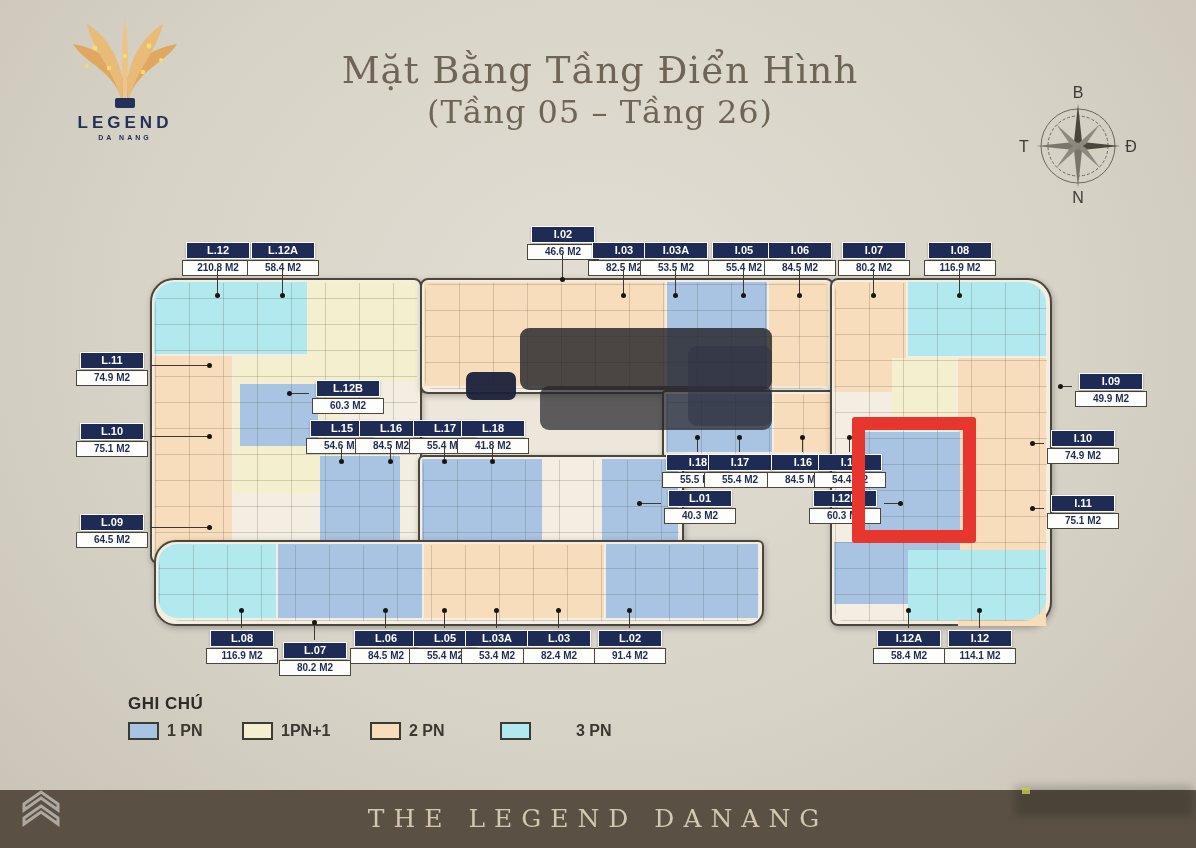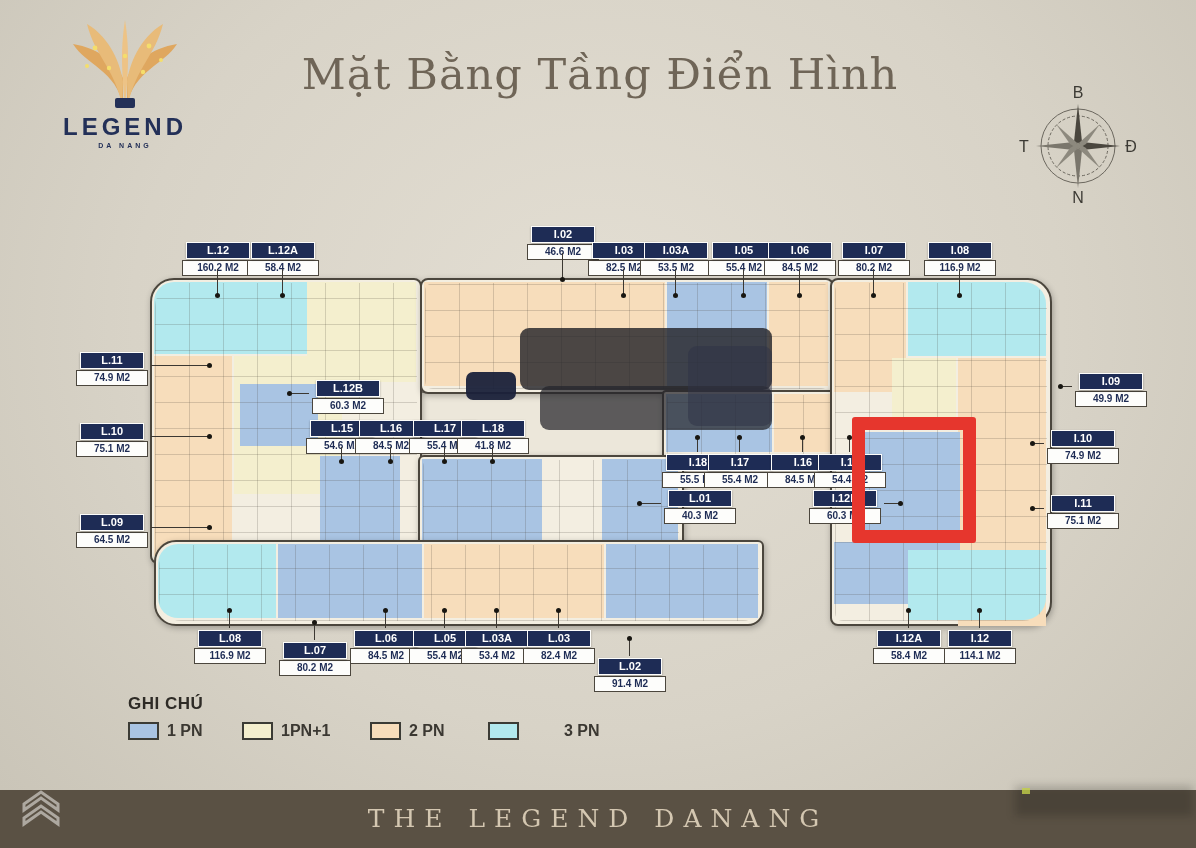--- a/index.html
+++ b/index.html
@@ -4,25 +4,25 @@
 <style>
   html,body{margin:0;padding:0;}
   body{
     width:1196px;height:848px;position:relative;overflow:hidden;
     font-family:"Liberation Sans", sans-serif;
     background:radial-gradient(ellipse at 50% 38%, #e3ded3 0%, #d8d3c7 55%, #c8c3b6 100%);
   }
   .abs{position:absolute;}
   
   .title{left:250px;top:50px;width:700px;text-align:center;color:#6f6557;font-family:"DejaVu Serif", serif;}
-  .title .l1{font-size:43px;letter-spacing:1px;line-height:1.15;}
+  .title .l1{font-size:37px;letter-spacing:1px;line-height:1.15;}
   .title .l2{font-size:32px;letter-spacing:1px;}
   
   .logo{left:55px;top:16px;width:140px;text-align:center;}
-  .logo .brand{display:block;color:#233058;font-weight:bold;font-size:24px;letter-spacing:4px;margin-top:-2px;}
+  .logo .brand{display:block;color:#233058;font-weight:bold;font-size:17px;letter-spacing:4px;margin-top:-2px;}
   .logo .sub{display:block;color:#233058;font-weight:bold;font-size:7px;letter-spacing:3px;margin-top:1px;}
   
   .compass{left:1016px;top:82px;width:124px;height:124px;}
   
   .block{position:absolute;background:#f3eee1;border:2px solid #4b463d;box-shadow:1px 2px 6px rgba(0,0,0,.28);}
   .block::after{content:"";position:absolute;inset:3px;border-radius:inherit;pointer-events:none;
     background-image:
       repeating-linear-gradient(0deg, rgba(72,66,56,.20) 0 1px, transparent 1px 26px),
       repeating-linear-gradient(90deg, rgba(72,66,56,.20) 0 1px, transparent 1px 34px);}
   .ur{position:absolute;}
@@ -85,20 +85,21 @@
       <circle cx="22" cy="50" r="2"></circle>
     </g>
     <rect x="50" y="82" width="20" height="10" rx="2" fill="#233058"></rect>
   </svg>
   <span class="brand">LEGEND</span>
   <span class="sub">DA NANG</span>
 </div>
 
 <div class="abs title">
   <div class="l1">Mặt Bằng Tầng Điển Hình</div>
+  <div class="l2">(Tầng 05 – Tầng 26)</div>
 </div>
 
 <div class="abs compass">
   <svg width="124" height="124" viewBox="0 0 124 124">
     <circle cx="62" cy="64" r="37" fill="none" stroke="#6b675e" stroke-width="1"></circle>
     <circle cx="62" cy="64" r="30" fill="none" stroke="#6b675e" stroke-width="1" stroke-dasharray="3 2"></circle>
     <g fill="#4a463e">
       <path d="M62 22 L66 60 L62 68 L58 60 Z"></path>
       <path d="M62 106 L66 68 L62 60 L58 68 Z" fill="#7a766c"></path>
       <path d="M20 64 L58 60 L66 64 L58 68 Z" fill="#7a766c"></path>
@@ -159,21 +160,21 @@
   <div class="ur u-cyan" style="left:76px;top:270px;width:138px;height:70px;border-radius:0 0 22px 0;"></div>
 </div>
 
 <div class="blob" style="left:520px;top:328px;width:252px;height:62px;background:rgba(36,36,42,.82);"></div>
 <div class="blob" style="left:540px;top:386px;width:232px;height:44px;background:rgba(36,36,42,.72);"></div>
 <div class="blob" style="left:688px;top:346px;width:84px;height:80px;background:rgba(45,50,70,.5);"></div>
 <div class="blob" style="left:466px;top:372px;width:50px;height:28px;background:rgba(26,33,58,.95);border-radius:7px;"></div>
 
 <div class="callout" style="left:179px;top:240px">
   <span class="uid">L.12</span>
-  <span class="uarea">160.2 M2</span>
+  <span class="uarea">210.8 M2</span>
   <i class="leader v" style="left:38px;top:29px;height:25px"></i><i class="dot" style="left:36px;top:53px"></i>
 </div>
 <div class="callout" style="left:244px;top:240px">
   <span class="uid">L.12A</span>
   <span class="uarea">58.4 M2</span>
   <i class="leader v" style="left:38px;top:29px;height:25px"></i><i class="dot" style="left:36px;top:53px"></i>
 </div>
 <div class="callout" style="left:524px;top:224px">
   <span class="uid">I.02</span>
   <span class="uarea">46.6 M2</span>
@@ -235,21 +236,21 @@
   <span class="uid">I.10</span>
   <span class="uarea">74.9 M2</span>
   <i class="leader h" style="left:-10px;top:15px;width:10px"></i><i class="dot" style="left:-14px;top:13px"></i>
 </div>
 <div class="callout" style="left:1044px;top:493px">
   <span class="uid">I.11</span>
   <span class="uarea">75.1 M2</span>
   <i class="leader h" style="left:-10px;top:15px;width:10px"></i><i class="dot" style="left:-14px;top:13px"></i>
 </div>
 
-<div class="callout" style="left:191px;top:628px">
+<div class="callout" style="left:203px;top:628px">
   <span class="uid">L.08</span>
   <span class="uarea">116.9 M2</span>
   <i class="leader v" style="left:38px;top:-16px;height:16px"></i><i class="dot" style="left:36px;top:-20px"></i>
 </div>
 <div class="callout" style="left:276px;top:640px">
   <span class="uid">L.07</span>
   <span class="uarea">80.2 M2</span>
   <i class="leader v" style="left:38px;top:-16px;height:16px"></i><i class="dot" style="left:36px;top:-20px"></i>
 </div>
 <div class="callout" style="left:347px;top:628px">
@@ -265,21 +266,21 @@
 <div class="callout" style="left:458px;top:628px">
   <span class="uid">L.03A</span>
   <span class="uarea">53.4 M2</span>
   <i class="leader v" style="left:38px;top:-16px;height:16px"></i><i class="dot" style="left:36px;top:-20px"></i>
 </div>
 <div class="callout" style="left:520px;top:628px">
   <span class="uid">L.03</span>
   <span class="uarea">82.4 M2</span>
   <i class="leader v" style="left:38px;top:-16px;height:16px"></i><i class="dot" style="left:36px;top:-20px"></i>
 </div>
-<div class="callout" style="left:591px;top:656px">
+<div class="callout" style="left:591px;top:628px">
   <span class="uid">L.02</span>
   <span class="uarea">91.4 M2</span>
   <i class="leader v" style="left:38px;top:-16px;height:16px"></i><i class="dot" style="left:36px;top:-20px"></i>
 </div>
 <div class="callout" style="left:870px;top:628px">
   <span class="uid">I.12A</span>
   <span class="uarea">58.4 M2</span>
   <i class="leader v" style="left:38px;top:-16px;height:16px"></i><i class="dot" style="left:36px;top:-20px"></i>
 </div>
 <div class="callout" style="left:941px;top:628px">
@@ -352,21 +353,21 @@
   <span>1 PN</span>
 </div>
 <div class="legend-item" style="left:242px;">
   <span class="sw sw-1"></span>
   <span>1PN+1</span>
 </div>
 <div class="legend-item" style="left:370px;">
   <span class="sw sw-2"></span>
   <span>2 PN</span>
 </div>
-<div class="legend-item" style="left:488px;gap:45px;">
+<div class="legend-item" style="left:500px;gap:45px;">
   <span class="sw sw-3"></span>
   <span>3 PN</span>
 </div>
 
 <div class="abs footer">
   <div class="brand">THE LEGEND DANANG</div>
 </div>
 <div class="abs smudge"></div>
 <div class="abs smudge-dot"></div>
 

